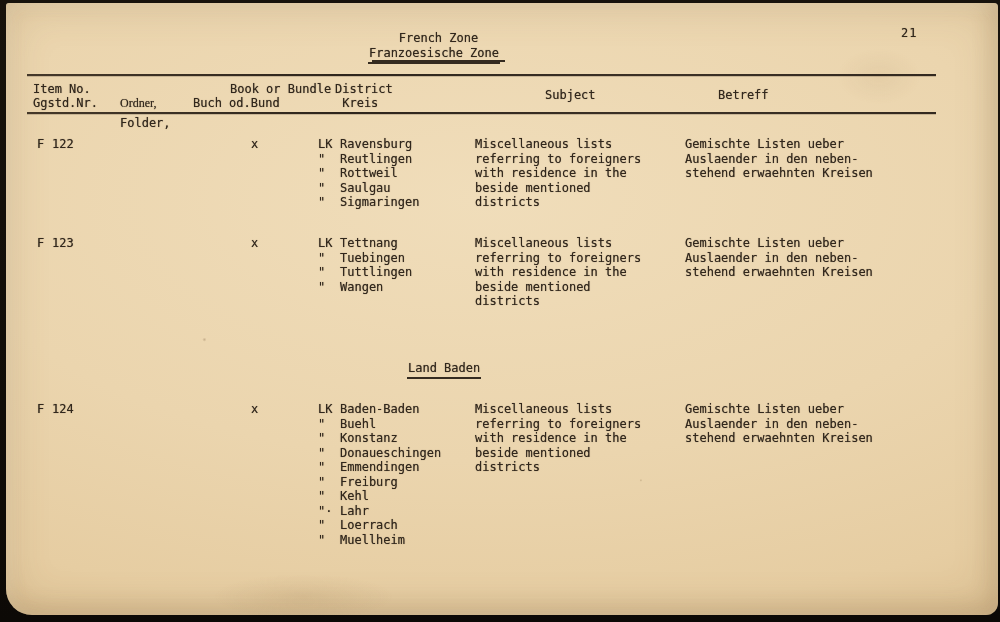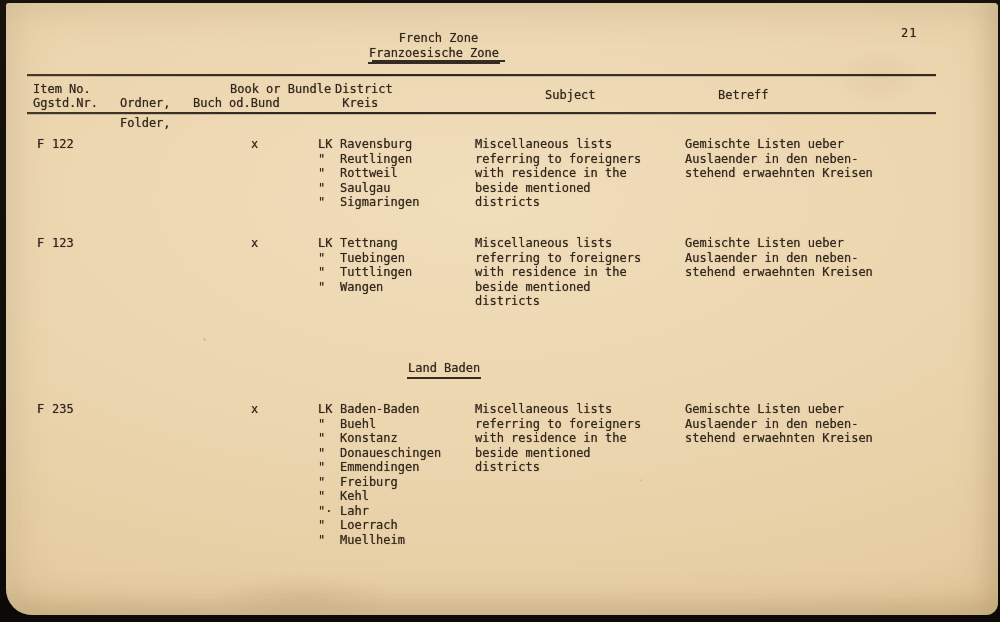--- a/index.html
+++ b/index.html
@@ -34,21 +34,21 @@
   .abs{position:absolute;white-space:pre;}
   .pageno{left:901px;top:26px;letter-spacing:1px;}
   .title-en{left:372px;top:31px;width:133px;text-align:center;border-bottom:2px solid #352b20;padding-bottom:14px;}
   .title-de{left:368px;top:46px;width:132px;text-align:center;border-bottom:2px solid #352b20;padding-bottom:1px;}
   .rule{position:absolute;left:27px;width:909px;height:2px;
     background:linear-gradient(90deg,#453829,#2e251c 35%,#3c3126 70%,#33291f);
     box-shadow:0 .5px .5px rgba(60,48,34,.4);}
   .rule-top{top:74px;}
   .rule-bottom{top:112px;}
   .h1a{left:33px;top:82px;} .h1b{left:33px;top:96px;}
-  .h2a{left:120px;top:94px;margin-top:22px;}.h2b{left:120px;top:96px;}
+  .h2a{left:120px;top:94px;margin-top:22px;}.h2b{left:120px;top:96px;font-family:Liberation Serif, serif;}
   .h3a{left:193px;top:82px;padding-left:37px;}.h3b{left:193px;top:96px;}
   .h4a{left:335px;top:82px;}.h4b{left:335px;top:96px;}
   .h5{left:545px;top:88px;} .h6{left:718px;top:88px;}
   .section{left:407px;top:361px;border-bottom:2px solid #352b20;padding:0 1px 1px 1px;}
   .row{position:absolute;left:0;width:1000px;}
   .cell{position:absolute;top:0;white-space:pre;}
   .c-item{left:37px;} .c-no{left:52px;} .c-bundle{left:251px;}
   .c-district{left:318px;} .c-subject{left:475px;} .c-betreff{left:685px;}
   .d-prefix{display:inline-block;width:22px;}
 </style>
@@ -90,21 +90,21 @@
         <div class="row" style="top: 236px;">
           <span class="cell c-item">F</span>
           <span class="cell c-no">123</span>
           <span class="cell c-bundle">x</span>
           <div class="cell c-district"><div class="d-line"><span class="d-prefix">LK</span><span class="d-name">Tettnang</span></div><div class="d-line"><span class="d-prefix">"</span><span class="d-name">Tuebingen</span></div><div class="d-line"><span class="d-prefix">"</span><span class="d-name">Tuttlingen</span></div><div class="d-line"><span class="d-prefix">"</span><span class="d-name">Wangen</span></div></div>
           <div class="cell c-subject"><div class="s-line">Miscellaneous lists</div><div class="s-line">referring to foreigners</div><div class="s-line">with residence in the</div><div class="s-line">beside mentioned</div><div class="s-line">districts</div></div>
           <div class="cell c-betreff"><div class="b-line">Gemischte Listen ueber</div><div class="b-line">Auslaender in den neben-</div><div class="b-line">stehend erwaehnten Kreisen</div></div>
         </div>
         <div class="row" style="top: 402px;">
           <span class="cell c-item">F</span>
-          <span class="cell c-no">235</span>
+          <span class="cell c-no">124</span>
           <span class="cell c-bundle">x</span>
           <div class="cell c-district"><div class="d-line"><span class="d-prefix">LK</span><span class="d-name">Baden-Baden</span></div><div class="d-line"><span class="d-prefix">"</span><span class="d-name">Buehl</span></div><div class="d-line"><span class="d-prefix">"</span><span class="d-name">Konstanz</span></div><div class="d-line"><span class="d-prefix">"</span><span class="d-name">Donaueschingen</span></div><div class="d-line"><span class="d-prefix">"</span><span class="d-name">Emmendingen</span></div><div class="d-line"><span class="d-prefix">"</span><span class="d-name">Freiburg</span></div><div class="d-line"><span class="d-prefix">"</span><span class="d-name">Kehl</span></div><div class="d-line"><span class="d-prefix">"·</span><span class="d-name">Lahr</span></div><div class="d-line"><span class="d-prefix">"</span><span class="d-name">Loerrach</span></div><div class="d-line"><span class="d-prefix">"</span><span class="d-name">Muellheim</span></div></div>
           <div class="cell c-subject"><div class="s-line">Miscellaneous lists</div><div class="s-line">referring to foreigners</div><div class="s-line">with residence in the</div><div class="s-line">beside mentioned</div><div class="s-line">districts</div></div>
           <div class="cell c-betreff"><div class="b-line">Gemischte Listen ueber</div><div class="b-line">Auslaender in den neben-</div><div class="b-line">stehend erwaehnten Kreisen</div></div>
         </div>
       </div>
   </div>
 </div>
 
 </body></html>

